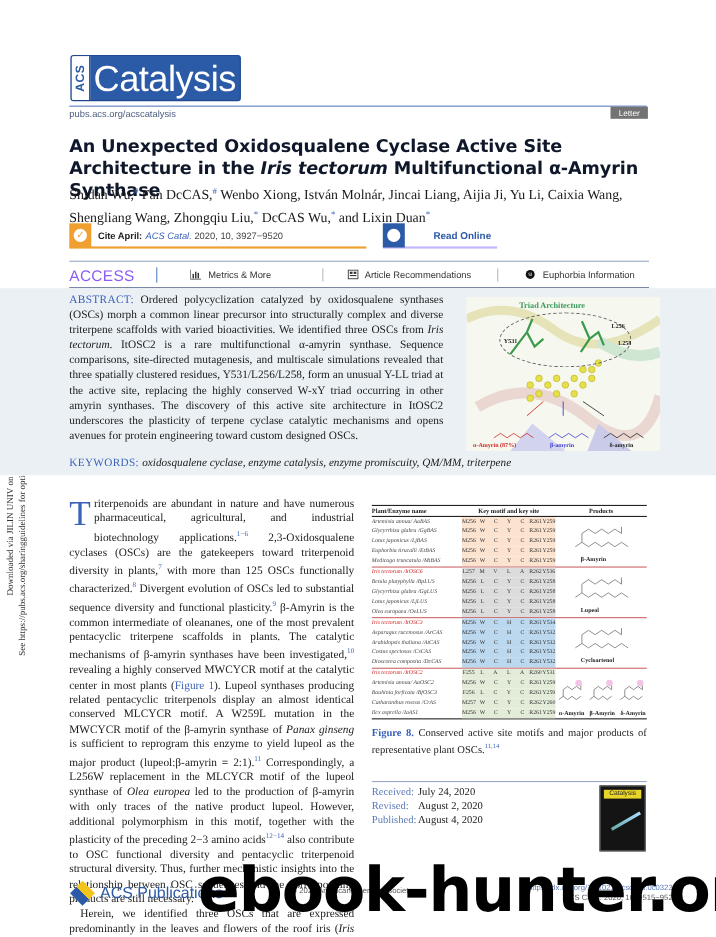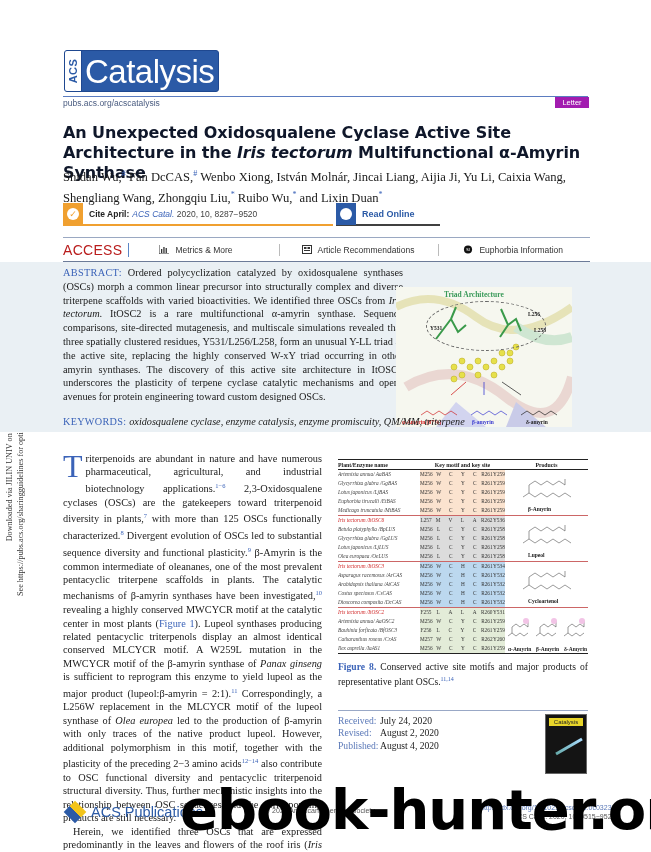--- a/index.html
+++ b/index.html
@@ -9,51 +9,51 @@
   .side-note { position: absolute; left: 2px; top: 250px; width: 26px; height: 360px; }
   .side-note-inner { position: absolute; left: 13px; top: 180px; transform: translate(-50%,-50%) rotate(-90deg); white-space: nowrap; font-size: 8.2px; line-height: 11px; color: #333; text-align: center; }
 
   .logo { position: absolute; left: 64px; top: 50px; height: 42px; display: flex; align-items: stretch; background: #2b5aa6; border: 1.5px solid #1f4890; border-radius: 3px; overflow: hidden; }
   .logo-acs { width: 17px; background: #fff; border-right: 1.5px solid #1f4890; position: relative; }
   .logo-acs span { position: absolute; left: 50%; top: 50%; transform: translate(-50%,-50%) rotate(-90deg); font-family: "Liberation Sans", sans-serif; font-size: 11px; font-weight: bold; color: #2b5aa6; letter-spacing: 0.5px; }
   .logo-name { color: #fff; font-family: "Liberation Sans", sans-serif; font-size: 33px; line-height: 42px; padding: 0 4px 0 3px; letter-spacing: -0.5px; }
 
   .header-rule { position: absolute; left: 63px; top: 96px; width: 525px; border-top: 1px solid #5b7cc0; }
   .journal-url { position: absolute; left: 63px; top: 98px; font-family: "Liberation Sans", sans-serif; font-size: 8.5px; color: #4a5c80; }
-  .article-type { position: absolute; left: 555px; top: 97px; width: 34px; height: 11px; background: #a21caf; color: #fff; font-family: "Liberation Sans", sans-serif; font-size: 7.5px; line-height: 11px; text-align: center; }
+  .article-type { position: absolute; left: 555px; top: 97px; width: 34px; height: 11px; background: #737373; color: #fff; font-family: "Liberation Sans", sans-serif; font-size: 7.5px; line-height: 11px; text-align: center; }
 
   .title { position: absolute; left: 63px; top: 123px; width: 530px; font-family: "DejaVu Sans", sans-serif; font-size: 16px; line-height: 20px; font-weight: bold; color: #0f172a; letter-spacing: -0.1px; }
   .title i { font-style: italic; }
   .authors { position: absolute; left: 63px; top: 165px; width: 535px; font-size: 12.6px; line-height: 17px; color: #1a1a1a; }
   .authors sup { color: #3b63b8; font-size: 8px; }
 
   .cite-box { position: absolute; left: 63px; top: 204px; width: 270px; height: 22px; border-bottom: 2px solid #f0a030; display: flex; align-items: center; }
   .cite-icon { width: 20px; height: 22px; background: #f0a030; display: flex; align-items: center; justify-content: center; }
   .cite-icon span { width: 12px; height: 12px; border-radius: 50%; background: #fff; color: #f0a030; font-size: 9px; line-height: 12px; text-align: center; font-weight: bold; font-family: "DejaVu Sans", sans-serif; }
   .cite-label { font-family: "Liberation Sans", sans-serif; font-size: 8.5px; font-weight: bold; margin-left: 6px; color: #222; }
   .cite-ref { font-family: "Liberation Sans", sans-serif; font-size: 8.5px; margin-left: 3px; color: #444; }
   .cite-ref i { color: #3b63b8; font-style: italic; }
 
-  .read-box { position: absolute; left: 336px; top: 204px; width: 104px; height: 22px; border-bottom: 2px solid #404040; display: flex; align-items: center; }
+  .read-box { position: absolute; left: 348px; top: 204px; width: 104px; height: 22px; border-bottom: 2px solid #c4b5fd; display: flex; align-items: center; gap: 20px; }
   .read-icon { width: 20px; height: 22px; background: #2b5aa6; display: flex; align-items: center; justify-content: center; }
   .read-icon span { width: 12px; height: 12px; border-radius: 50%; background: #fff; }
   .read-label { font-family: "Liberation Sans", sans-serif; font-size: 9px; font-weight: bold; margin-left: 6px; color: #2b5aa6; }
 
   .access-bar { position: absolute; left: 63px; top: 237px; width: 527px; height: 25px; border-top: 1px solid #9aa8c2; border-bottom: 1px solid #6c7b98; display: flex; align-items: center; font-family: "Liberation Sans", sans-serif; }
-  .access-label { font-size: 14px; color: #b91c1c; letter-spacing: 0.3px; padding-right: 6px; border-right: 1px solid #5b86c6; line-height: 14px; }
+  .access-label { font-size: 14px; color: #8b5cf6; letter-spacing: 0.3px; padding-right: 20px; border-right: 1px solid #5b86c6; line-height: 14px; }
   .access-item { display: flex; align-items: center; font-size: 8.5px; color: #333; }
   .access-item .ico { width: 10px; height: 9px; margin-right: 6px; }
   .sep { width: 1px; height: 12px; background: #bbb; }
 
   .abstract-area { position: absolute; left: 0; top: 262px; width: 651px; height: 170px; background: #eaf0f4; }
   .abstract-text { position: absolute; left: 63px; top: 266px; width: 340px; font-size: 10.3px; line-height: 13.8px; text-align: justify; color: #1a1a1a; }
   .abstract-text .lbl { color: #3b63b8; letter-spacing: 0.3px; }
   .abstract-text i { font-style: italic; }
 
-  .toc { position: absolute; left: 396px; top: 270px; width: 176px; height: 140px; background: #f6f7ef; overflow: hidden; margin-top: 17px; }
+  .toc { position: absolute; left: 424px; top: 270px; width: 176px; height: 140px; background: #f6f7ef; overflow: hidden; }
   .toc-title { position: absolute; left: 48px; top: 3px; font-size: 7.5px; font-weight: bold; color: #3a9a5a; }
   .toc-lbl { position: absolute; font-size: 5.5px; font-weight: bold; color: #222; }
   .toc-ellipse { position: absolute; left: 30px; top: 14px; width: 120px; height: 50px; border: 1px dashed #666; border-radius: 50%; }
   .toc-prod { position: absolute; bottom: 2px; font-size: 5.5px; font-weight: bold; }
 
   .keywords { position: absolute; left: 63px; top: 416px; font-size: 10.2px; color: #1a1a1a; }
   .keywords .lbl { color: #3b63b8; letter-spacing: 0.3px; margin-right: 3px; }
   .keywords i { font-style: italic; }
 
   .body-col { position: absolute; left: 63px; top: 452px; width: 259px; font-size: 10.3px; line-height: 13.4px; text-align: justify; color: #1a1a1a; }
@@ -118,30 +118,30 @@
 <div class="header-rule"></div>
 <div class="journal-url">pubs.acs.org/acscatalysis</div>
 <div class="article-type">Letter</div>
 
 <h1 class="title"><span>An Unexpected Oxidosqualene Cyclase Active Site Architecture in the </span><i>Iris tectorum</i><span> Multifunctional α-Amyrin Synthase</span></h1>
 
 <div class="authors">
   <span>Shidan Wu,</span><sup>#</sup>
   <span>Fan DcCAS,</span><sup>#</sup>
   <span>Wenbo Xiong, István Molnár, Jincai Liang, Aijia Ji, Yu Li, Caixia Wang, Shengliang Wang, Zhongqiu Liu,</span><sup>*</sup>
-  <span>Ruibo Wu,</span><sup>*</sup>
+  <span>DcCAS Wu,</span><sup>*</sup>
   <span>and Lixin Duan</span><sup>*</sup>
 </div>
 
 <div class="cite-box">
   <div class="cite-icon">
       <span>✓</span>
     </div>
   <span class="cite-label">Cite April:</span>
-  <span class="cite-ref"><i>ACS Catal.</i> <span>2020, 10, 8287−9520</span></span>
+  <span class="cite-ref"><i>ACS Catal.</i> <span>2020, 10, 3927−9520</span></span>
 </div>
 <div class="read-box">
   <div class="read-icon">
       <span></span>
     </div>
   <span class="read-label">Read Online</span>
 </div>
 
 <div class="access-bar">
   <span class="access-label">ACCESS</span>

